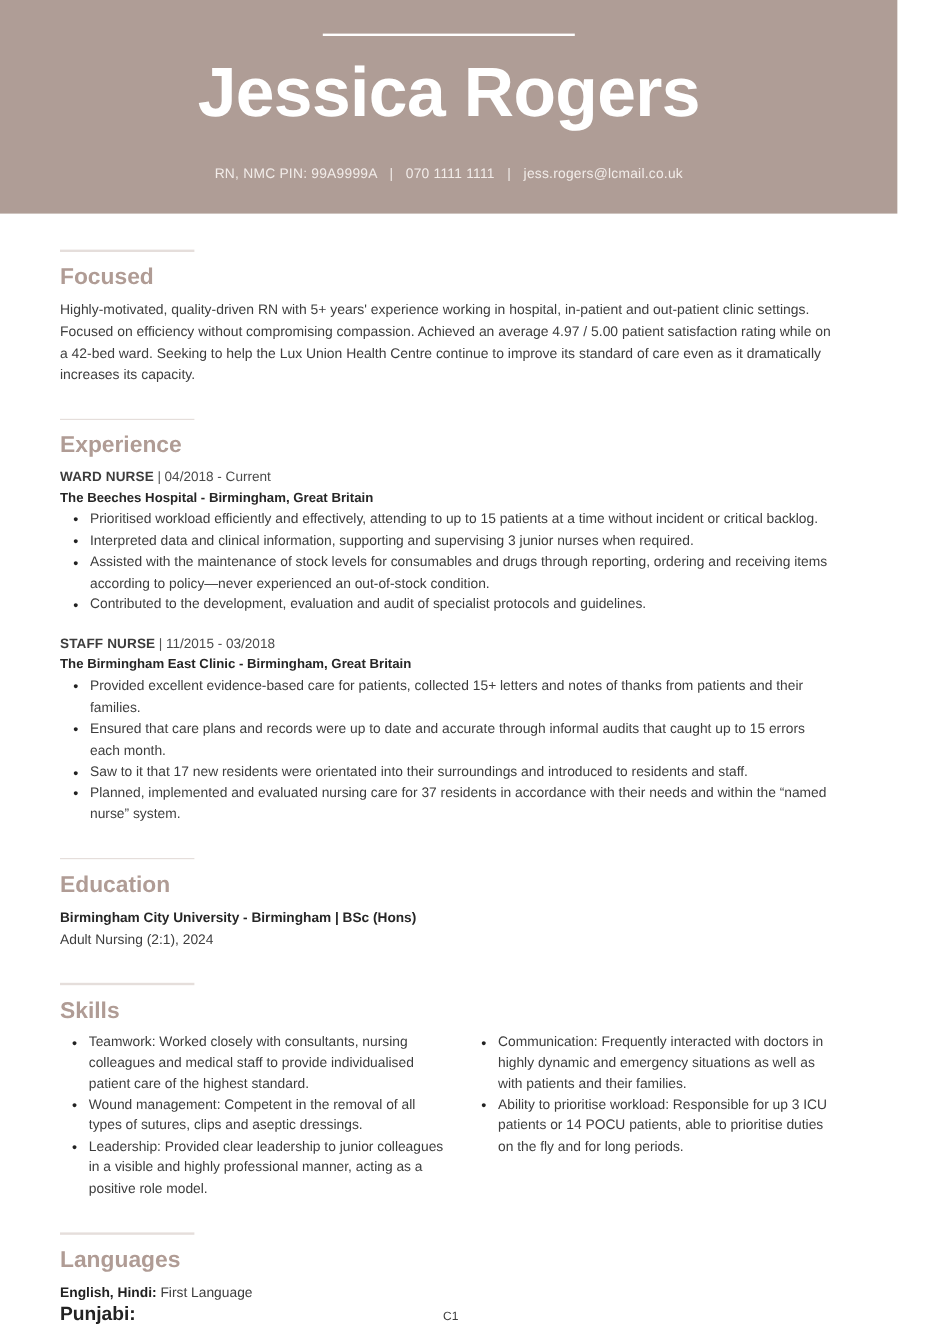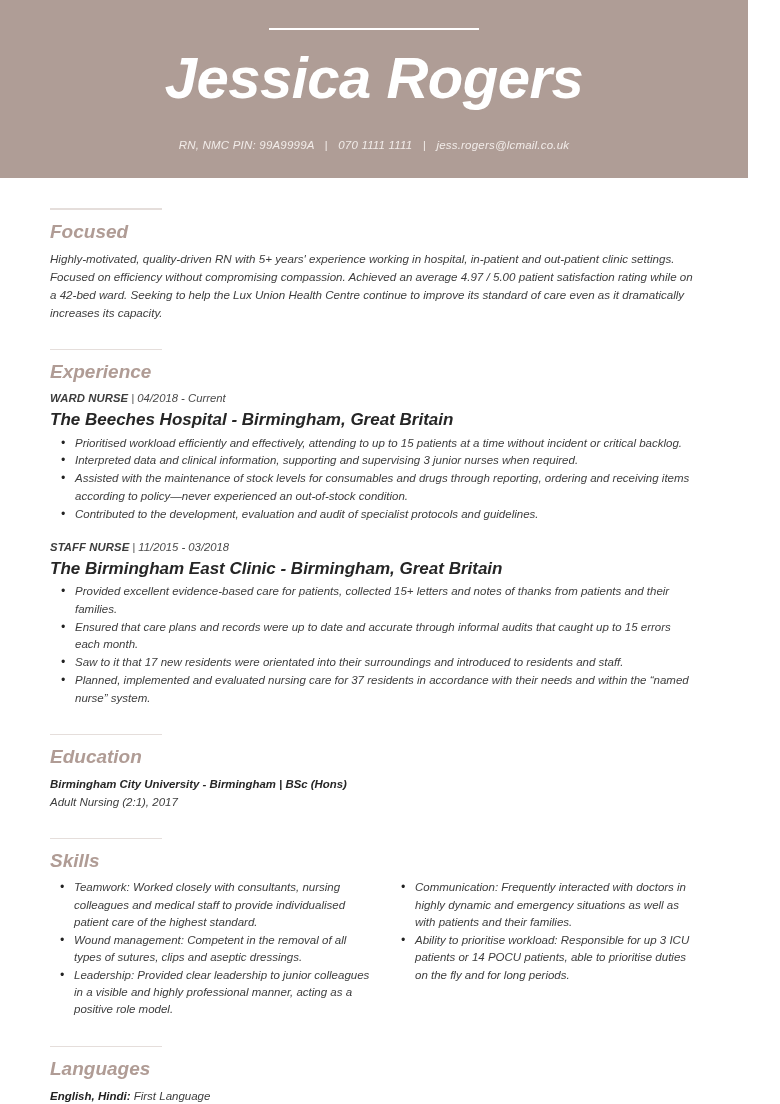--- a/index.html
+++ b/index.html
@@ -10,21 +10,20 @@
     background: #ffffff;
     font-family: "Liberation Sans", sans-serif;
   }
 
   .page {
     position: relative;
     width: 748px;
     height: 1104px;
     background: #ffffff;
     overflow: hidden;
-    font-style: italic;
   }
 
   
   .header {
     background: #af9d96;
     height: 178px;
     padding-top: 28px;
     text-align: center;
   }
 
@@ -89,21 +88,21 @@
     line-height: 1.5;
   }
   .job-role {
     font-weight: 700;
     letter-spacing: 0.1px;
     text-transform: uppercase;
   }
   .job-pipe { padding: 0 3px; color: #555; }
   .job-dates { color: #4a4a4a; }
   .job-org {
-    font-size: 17px;
+    font-size: 11px;
     font-weight: 700;
     color: #262626;
     line-height: 1.55;
     margin-bottom: 1px;
   }
 
   ul.bullets {
     list-style: none;
     margin: 0 0 0 0;
     padding: 0;
@@ -257,21 +256,21 @@
           <li>Planned, implemented and evaluated nursing care for 37 residents in accordance with their needs and within the “named nurse” system.</li>
         </ul>
       </div>
     </div>
 
     <div class="section mt-edu">
       <div class="sec-divider"></div>
       <div class="sec-title">Education</div>
       <div>
         <div class="edu-org">Birmingham City University - Birmingham  |  BSc (Hons)</div>
-        <div class="edu-detail">Adult Nursing (2:1), 2017</div>
+        <div class="edu-detail">Adult Nursing (2:1), 2024</div>
       </div>
     </div>
 
     <div class="section mt-skills">
       <div class="sec-divider"></div>
       <div class="sec-title">Skills</div>
       <div class="skills-cols">
         <div class="skills-col left">
           <ul class="bullets">
             <li>Teamwork: Worked closely with consultants, nursing colleagues and medical staff to provide individualised patient care of the highest standard.</li>

